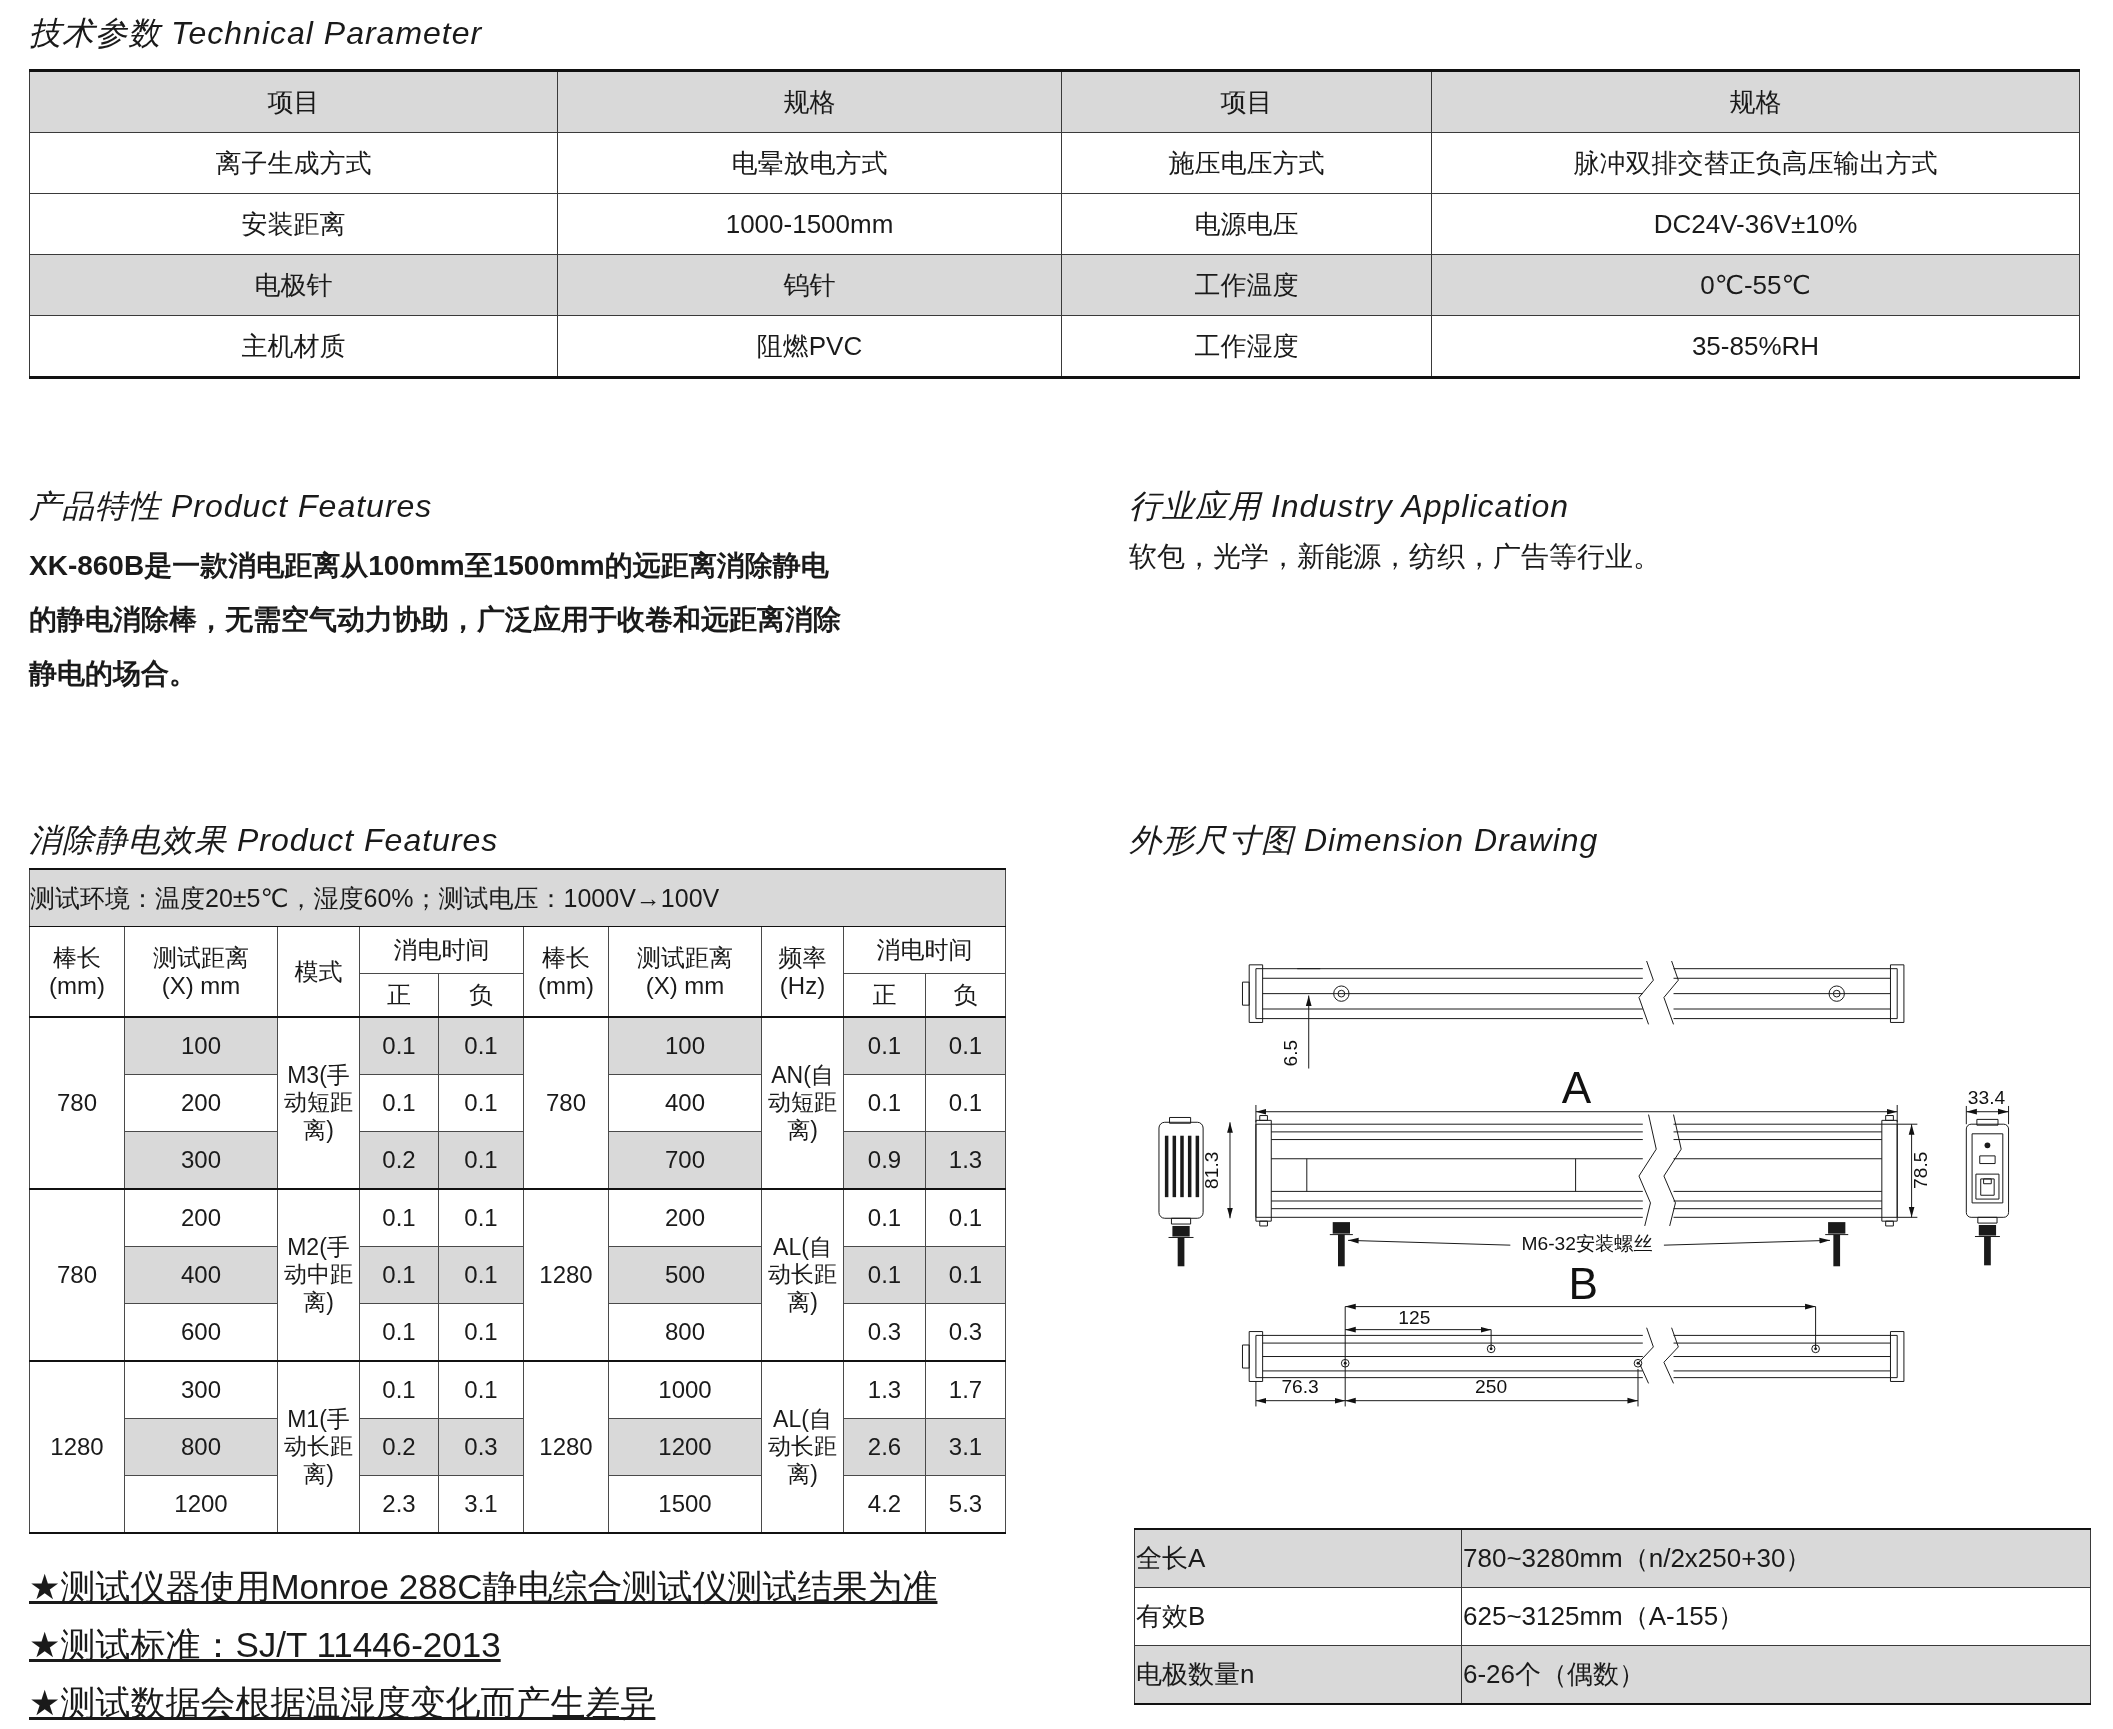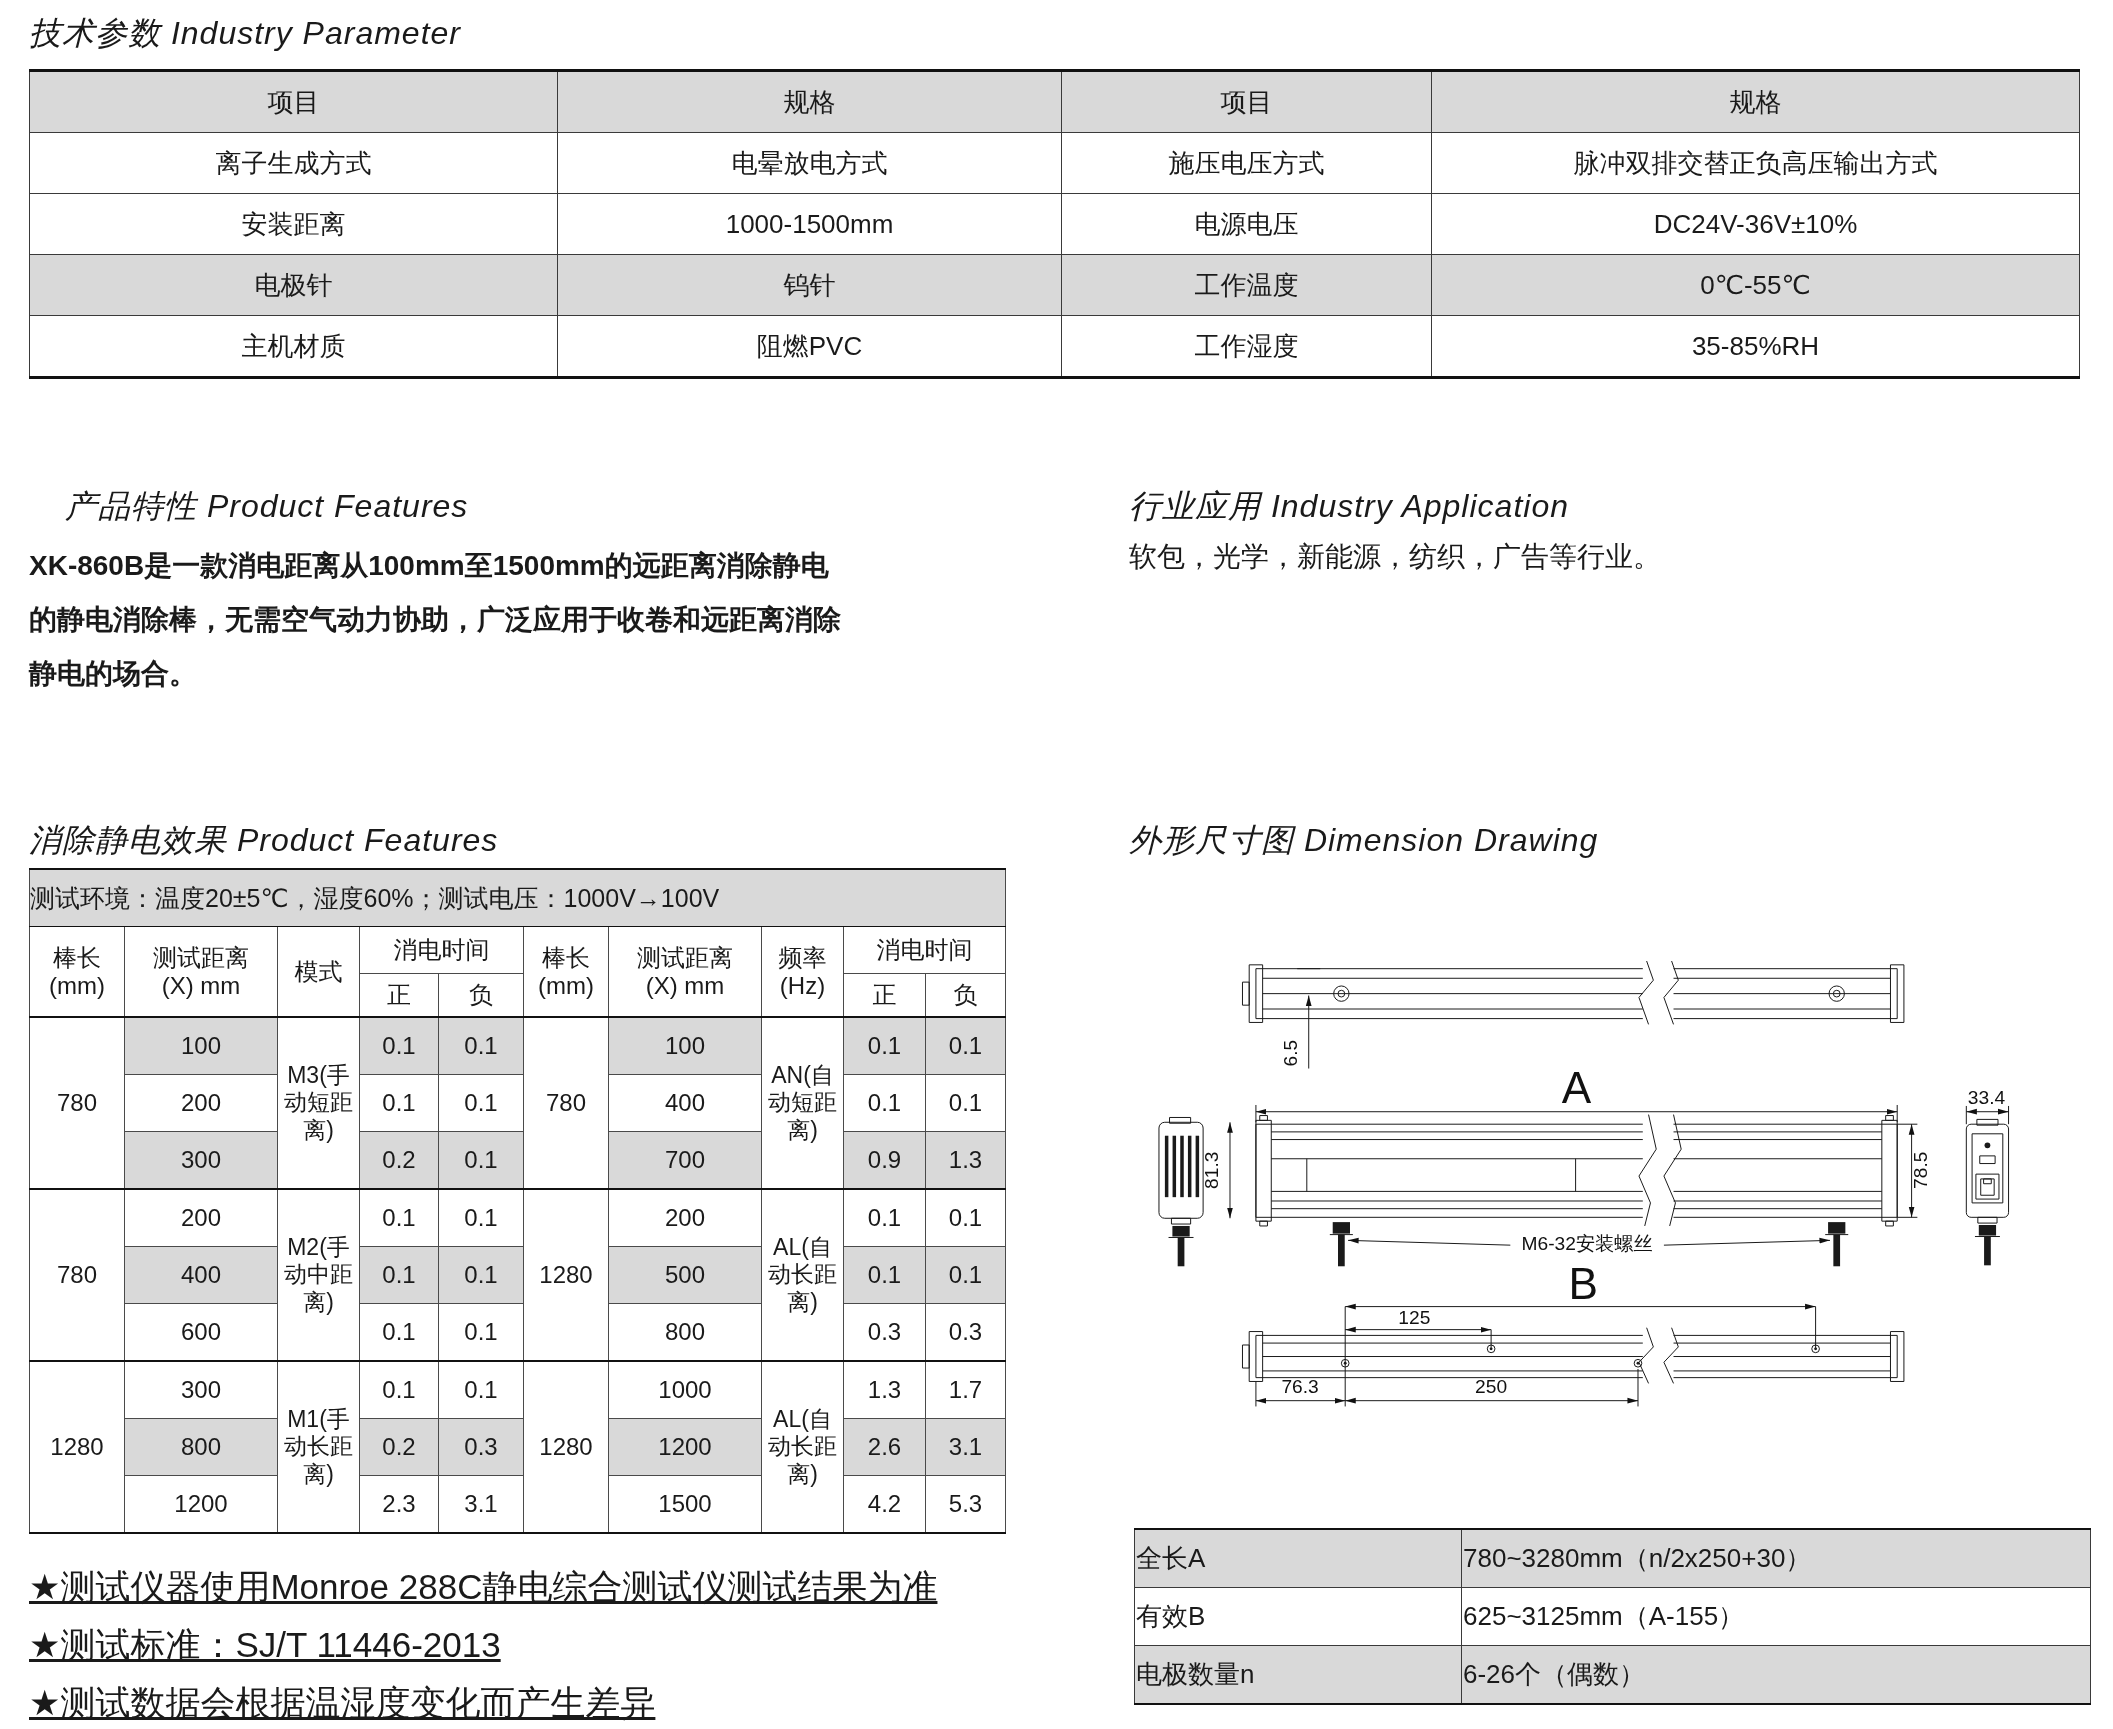--- a/index.html
+++ b/index.html
@@ -34,21 +34,21 @@
   .draw line,.draw polyline,.draw path,.draw rect,.draw circle{vector-effect:non-scaling-stroke;}
   .dln{stroke:#1a1a1a;stroke-width:1;fill:none;}
   .dfill{fill:#1a1a1a;stroke:none;}
   .dwh{fill:#fff;stroke:none;}
   .dtxt{fill:#111;font-size:20px;font-family:"Liberation Sans","DejaVu Sans",sans-serif;}
   .dbig{fill:#111;font-size:46px;font-family:"Liberation Sans","DejaVu Sans",sans-serif;}
 </style>
 </head>
 <body>
 
-<div class="abs sec-title" style="left:29px;top:11.5px;">技术参数 Industry Parameter</div>
+<div class="abs sec-title" style="left:29px;top:11.5px;">技术参数 Technical Parameter</div>
 
 <table class="ttab abs" style="left:29px;top:69px;">
   <colgroup>
       <col style="width:528px">
       <col style="width:504px">
       <col style="width:370px">
       <col style="width:648px">
     </colgroup>
   <tbody>
       <tr>
@@ -77,21 +77,21 @@
   </tr>
   <tr>
     <td>主机材质</td>
     <td>阻燃PVC</td>
     <td>工作湿度</td>
     <td>35-85%RH</td>
   </tr>
 </tbody>
   </table>
 
-<div class="abs sec-title" style="left:29px;top:485px;margin-left:36px;">产品特性 Product Features</div>
+<div class="abs sec-title" style="left:29px;top:485px;">产品特性 Product Features</div>
 <div class="abs para" style="left:29px;top:539px;width:1066px;font-weight:bold;">XK-860B是一款消电距离从100mm至1500mm的远距离消除静电
 的静电消除棒，无需空气动力协助，广泛应用于收卷和远距离消除
 静电的场合。</div>
 
 <div class="abs sec-title" style="left:1129px;top:485px;">行业应用 Industry Application</div>
 <div class="abs para" style="left:1129px;top:530px;width:951px;">软包，光学，新能源，纺织，广告等行业。</div>
 
 <div class="abs sec-title" style="left:29px;top:819px;">消除静电效果 Product Features</div>
 
 <table class="stab abs" style="left:29px;top:868px;">

